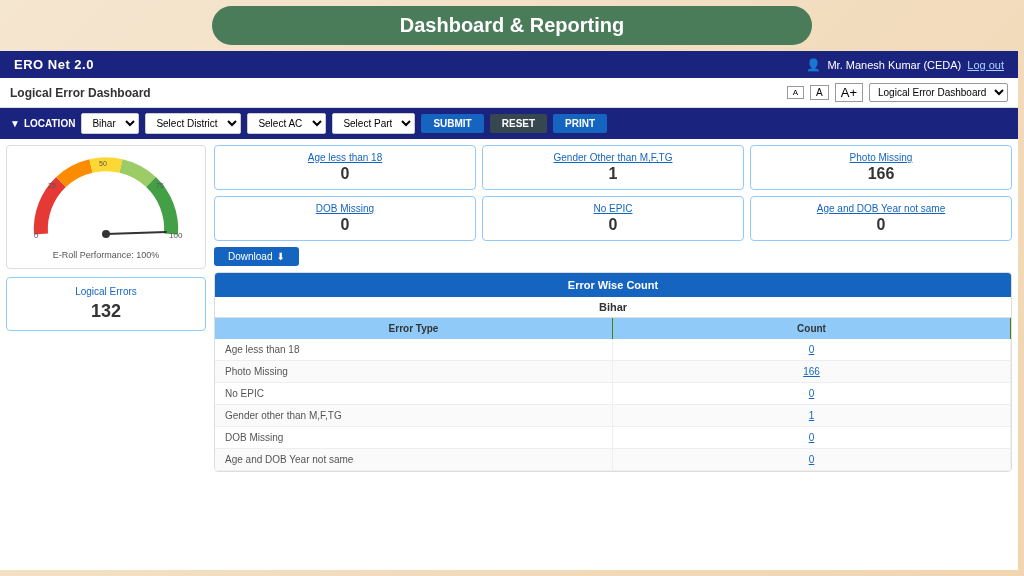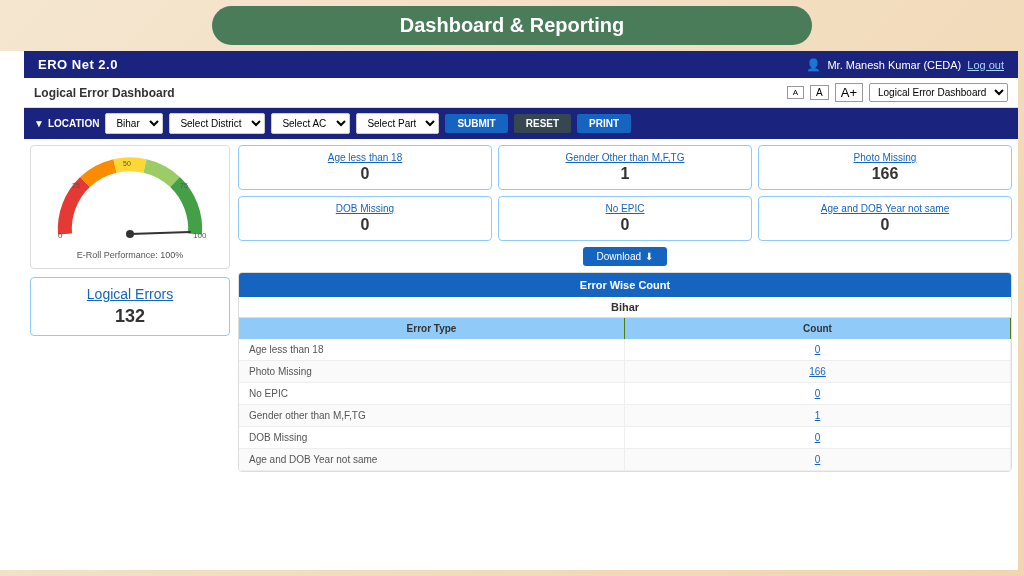--- a/index.html
+++ b/index.html
@@ -70,21 +70,20 @@
 
     
     .right-content {
       flex: 1;
       display: flex;
       flex-direction: column;
       background: #fff;
       margin: 0 6px 6px 0;
       border-radius: 0;
       overflow: hidden;
-      padding-left: 24px;
     }
 
     
     .app-header {
       background: #1a237e;
       color: white;
       padding: 6px 14px;
       display: flex;
       justify-content: space-between;
       align-items: center;
@@ -253,23 +252,22 @@
     .logical-errors-box {
       border: 1px solid #90caf9;
       border-radius: 4px;
       padding: 8px;
       text-align: center;
       background: white;
     }
 
     .logical-errors-title {
       color: #1565c0;
-      font-size: 14px;
-      cursor: pointer;
-      text-decoration: underline;
+      font-size: 10px;
+      cursor: pointer;
     }
 
     .logical-errors-count {
       font-size: 18px;
       font-weight: bold;
       color: #333;
       margin-top: 4px;
     }
 
     
@@ -306,21 +304,21 @@
     .stat-card-value {
       font-size: 16px;
       font-weight: bold;
       color: #333;
       margin-top: 2px;
     }
 
     
     .download-row {
       display: flex;
-      justify-content: center;
+      justify-content: flex-start;
     }
 
     .btn-download {
       background: #1565c0;
       color: white;
       border: none;
       padding: 4px 14px;
       font-size: 10px;
       cursor: pointer;
       border-radius: 3px;

